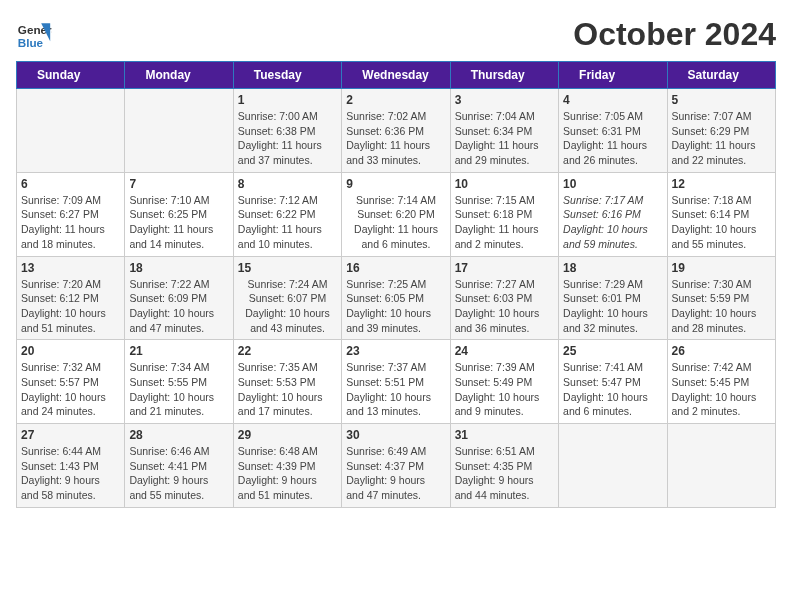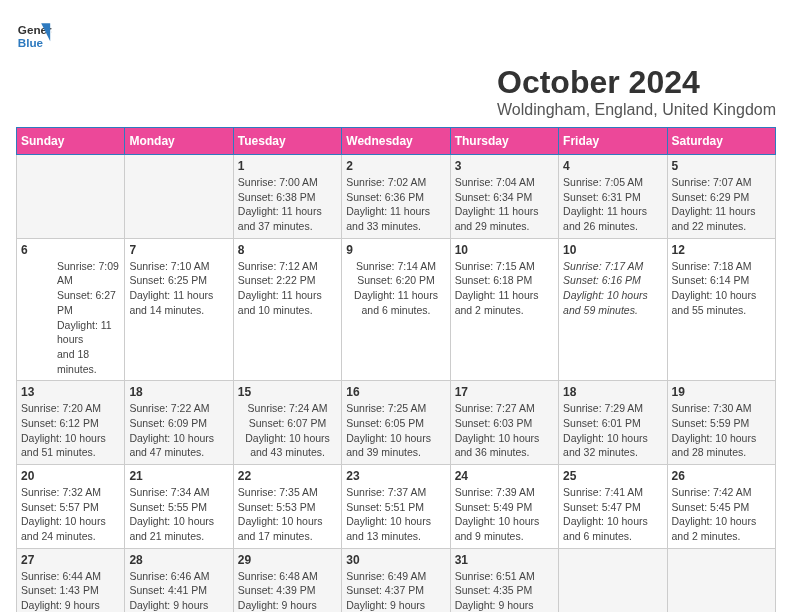--- a/index.html
+++ b/index.html
@@ -19,41 +19,40 @@
     .logo {
       display: flex;
       align-items: center;
       gap: 4px;
     }
     .logo-icon {
       width: 36px;
       height: 36px;
     }
     .title-area {
-      text-align: left;
-      margin-top: 48px;
+      text-align: center;
     }
     .month-title {
       font-size: 32px;
       font-weight: bold;
       color: #333;
     }
     .subtitle {
       font-size: 16px;
       color: #555;
     }
     table {
       width: 100%;
       border-collapse: collapse;
       font-size: 11px;
     }
     thead tr th {
-      background-color: #ec4899;
+      background-color: #4c1d95;
       color: #fff;
-      padding: 6px 4px;
+      padding: 6px 20px;
       text-align: left;
       font-size: 12px;
       font-weight: bold;
       border: 1px solid #2e7abf;
     }
     tbody tr td {
       border: 1px solid #ccc;
       vertical-align: top;
       padding: 4px;
       height: 82px;
@@ -86,21 +85,20 @@
 <div class="header-area">
   <div class="logo">
     <svg class="logo-icon" viewBox="0 0 40 40">
       <text x="2" y="20" font-size="13" font-weight="bold" fill="#333" font-family="Arial">General</text>
       <text x="2" y="34" font-size="13" font-weight="bold" fill="#2e7abf" font-family="Arial">Blue</text>
       <polygon points="28,8 38,8 38,28" fill="#2e7abf"></polygon>
     </svg>
   </div>
   <div class="title-area">
     <div class="month-title">October 2024</div>
-    <div class="subtitle">Woldingham, England, United Kingdom</div>
   </div>
 </div>
 
 <table>
   <thead>
     <tr>
     <th>Sunday</th>
         <th>Monday</th>
         <th>Tuesday</th>
         <th>Wednesday</th>
@@ -145,36 +143,36 @@
           <div class="day-num">5</div>
           <div class="day-detail" style="white-space: pre-line;">Sunrise: 7:07 AM
 Sunset: 6:29 PM
 Daylight: 11 hours
 and 22 minutes.</div>
         </td>
       </tr>
       <tr>
         <td>
           <div class="day-num">6</div>
-          <div class="day-detail" style="white-space: pre-line; margin-left: 36px;">Sunrise: 7:09 AM
+          <div class="day-detail" style="white-space: pre-line;">Sunrise: 7:09 AM
 Sunset: 6:27 PM
 Daylight: 11 hours
 and 18 minutes.</div>
         </td>
         <td>
           <div class="day-num">7</div>
           <div class="day-detail" style="white-space: pre-line;">Sunrise: 7:10 AM
 Sunset: 6:25 PM
 Daylight: 11 hours
 and 14 minutes.</div>
         </td>
         <td>
           <div class="day-num">8</div>
           <div class="day-detail" style="white-space: pre-line;">Sunrise: 7:12 AM
-Sunset: 2:22 PM
+Sunset: 6:22 PM
 Daylight: 11 hours
 and 10 minutes.</div>
         </td>
         <td>
           <div class="day-num">9</div>
           <div class="day-detail" style="white-space: pre-line; text-align: center;">Sunrise: 7:14 AM
 Sunset: 6:20 PM
 Daylight: 11 hours
 and 6 minutes.</div>
         </td>

